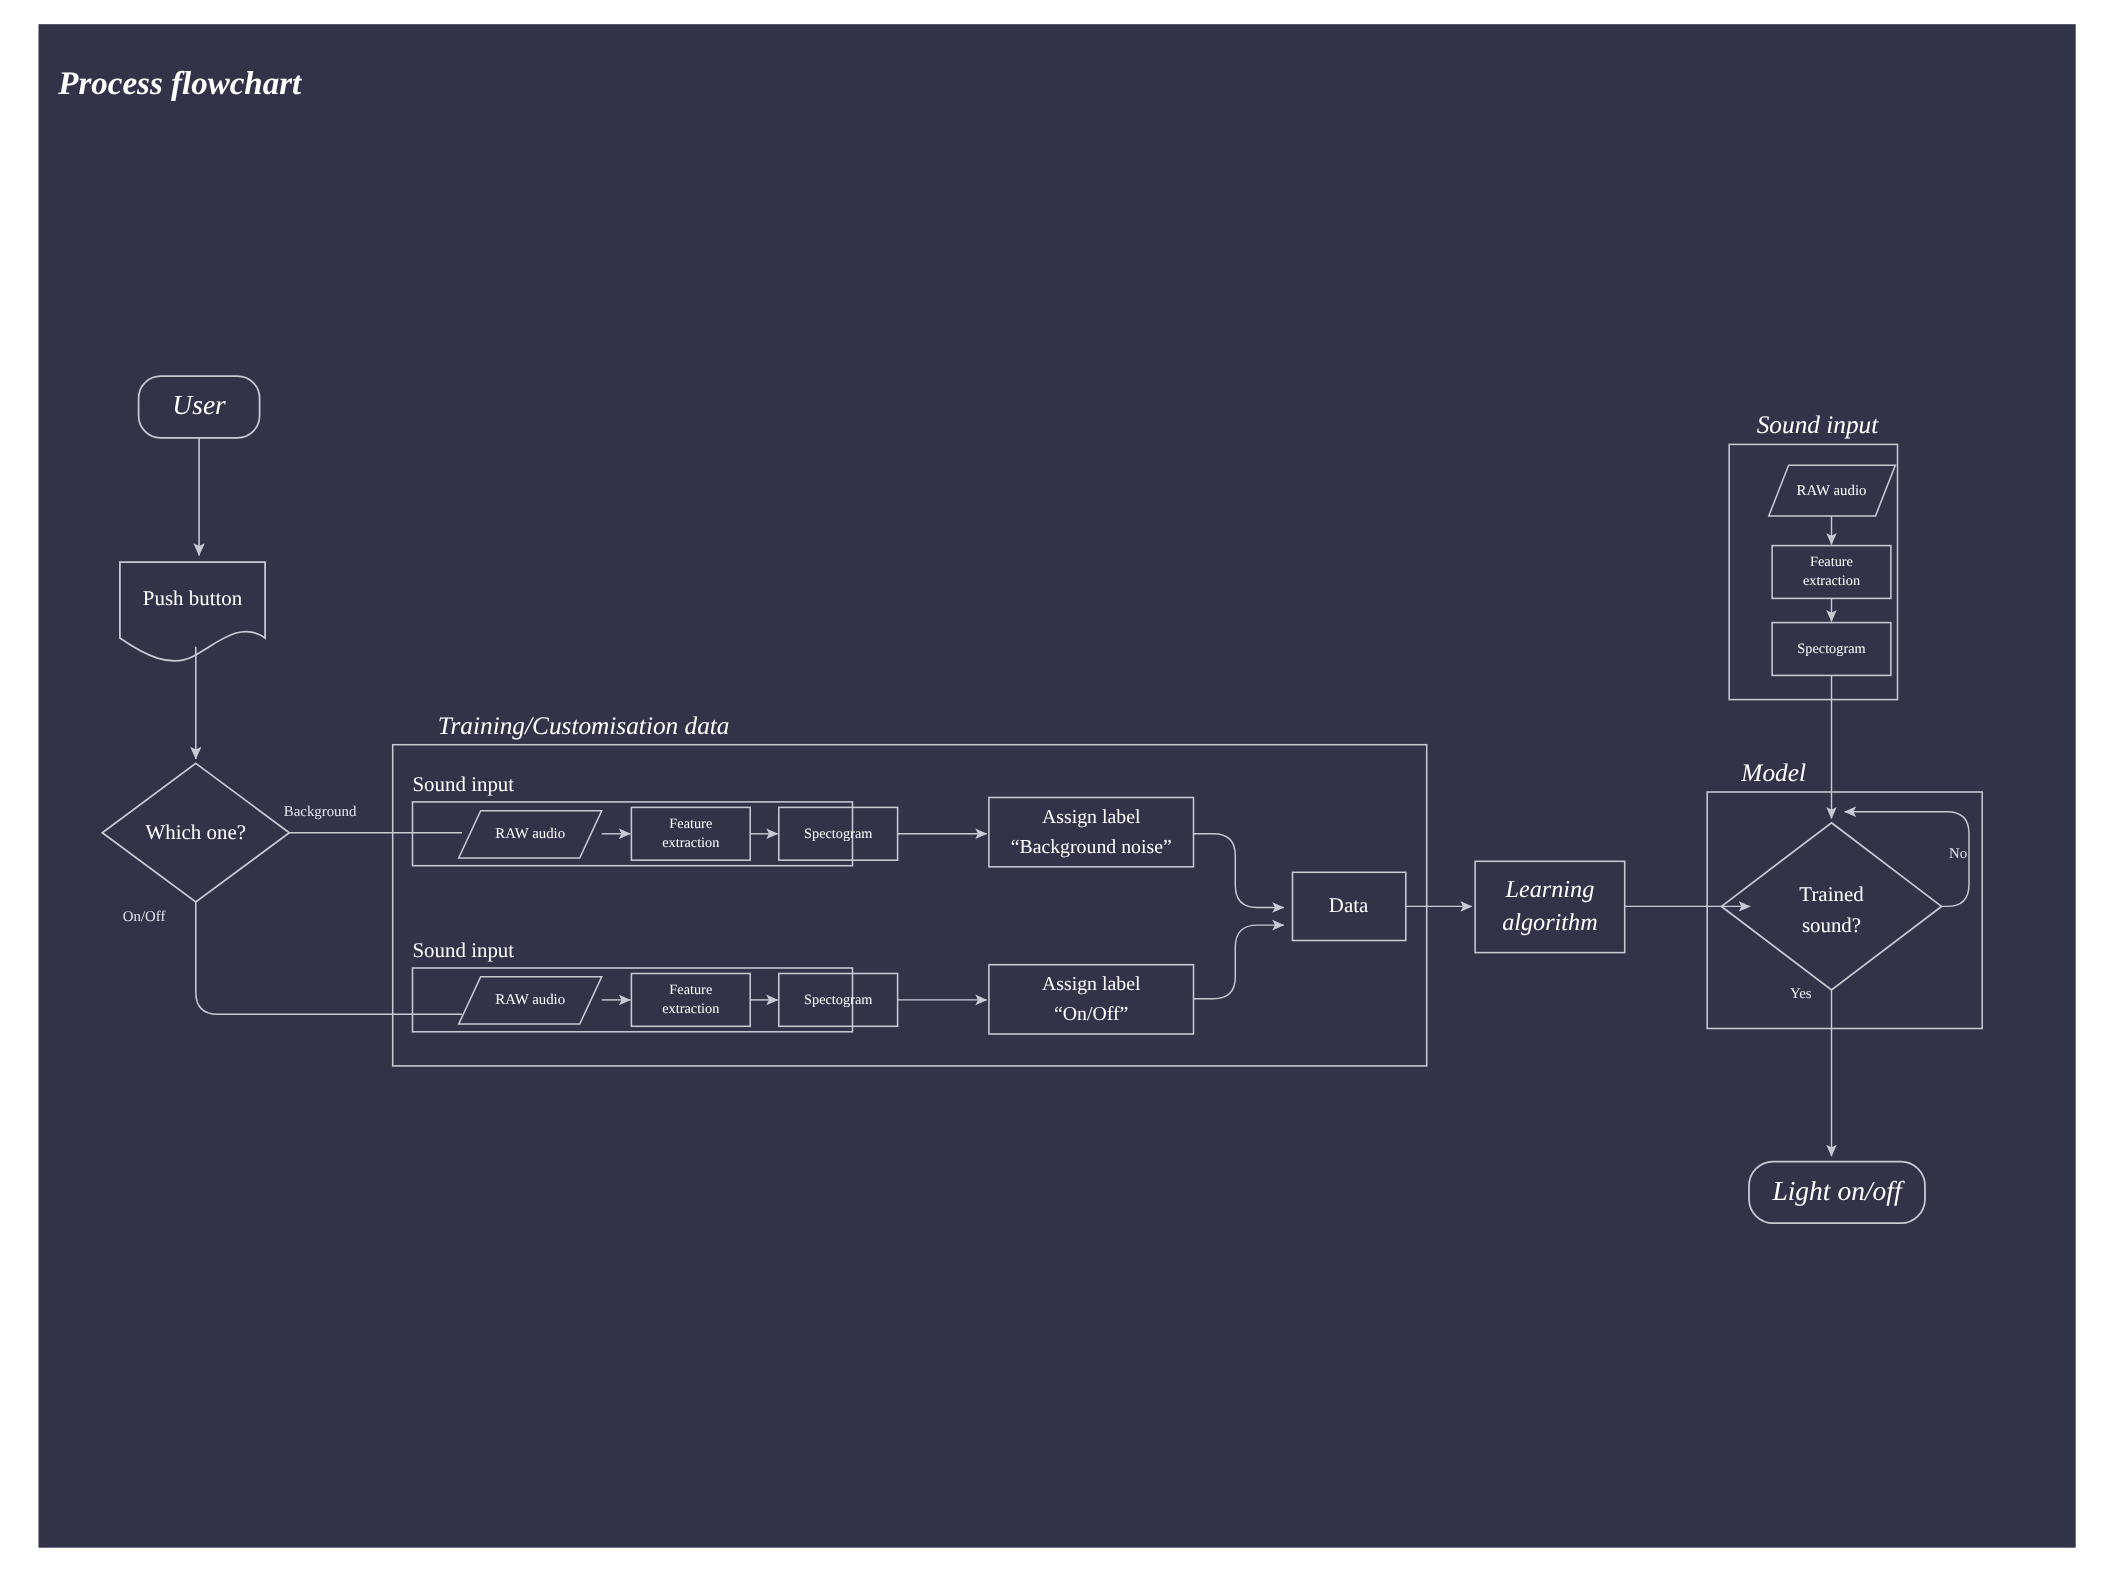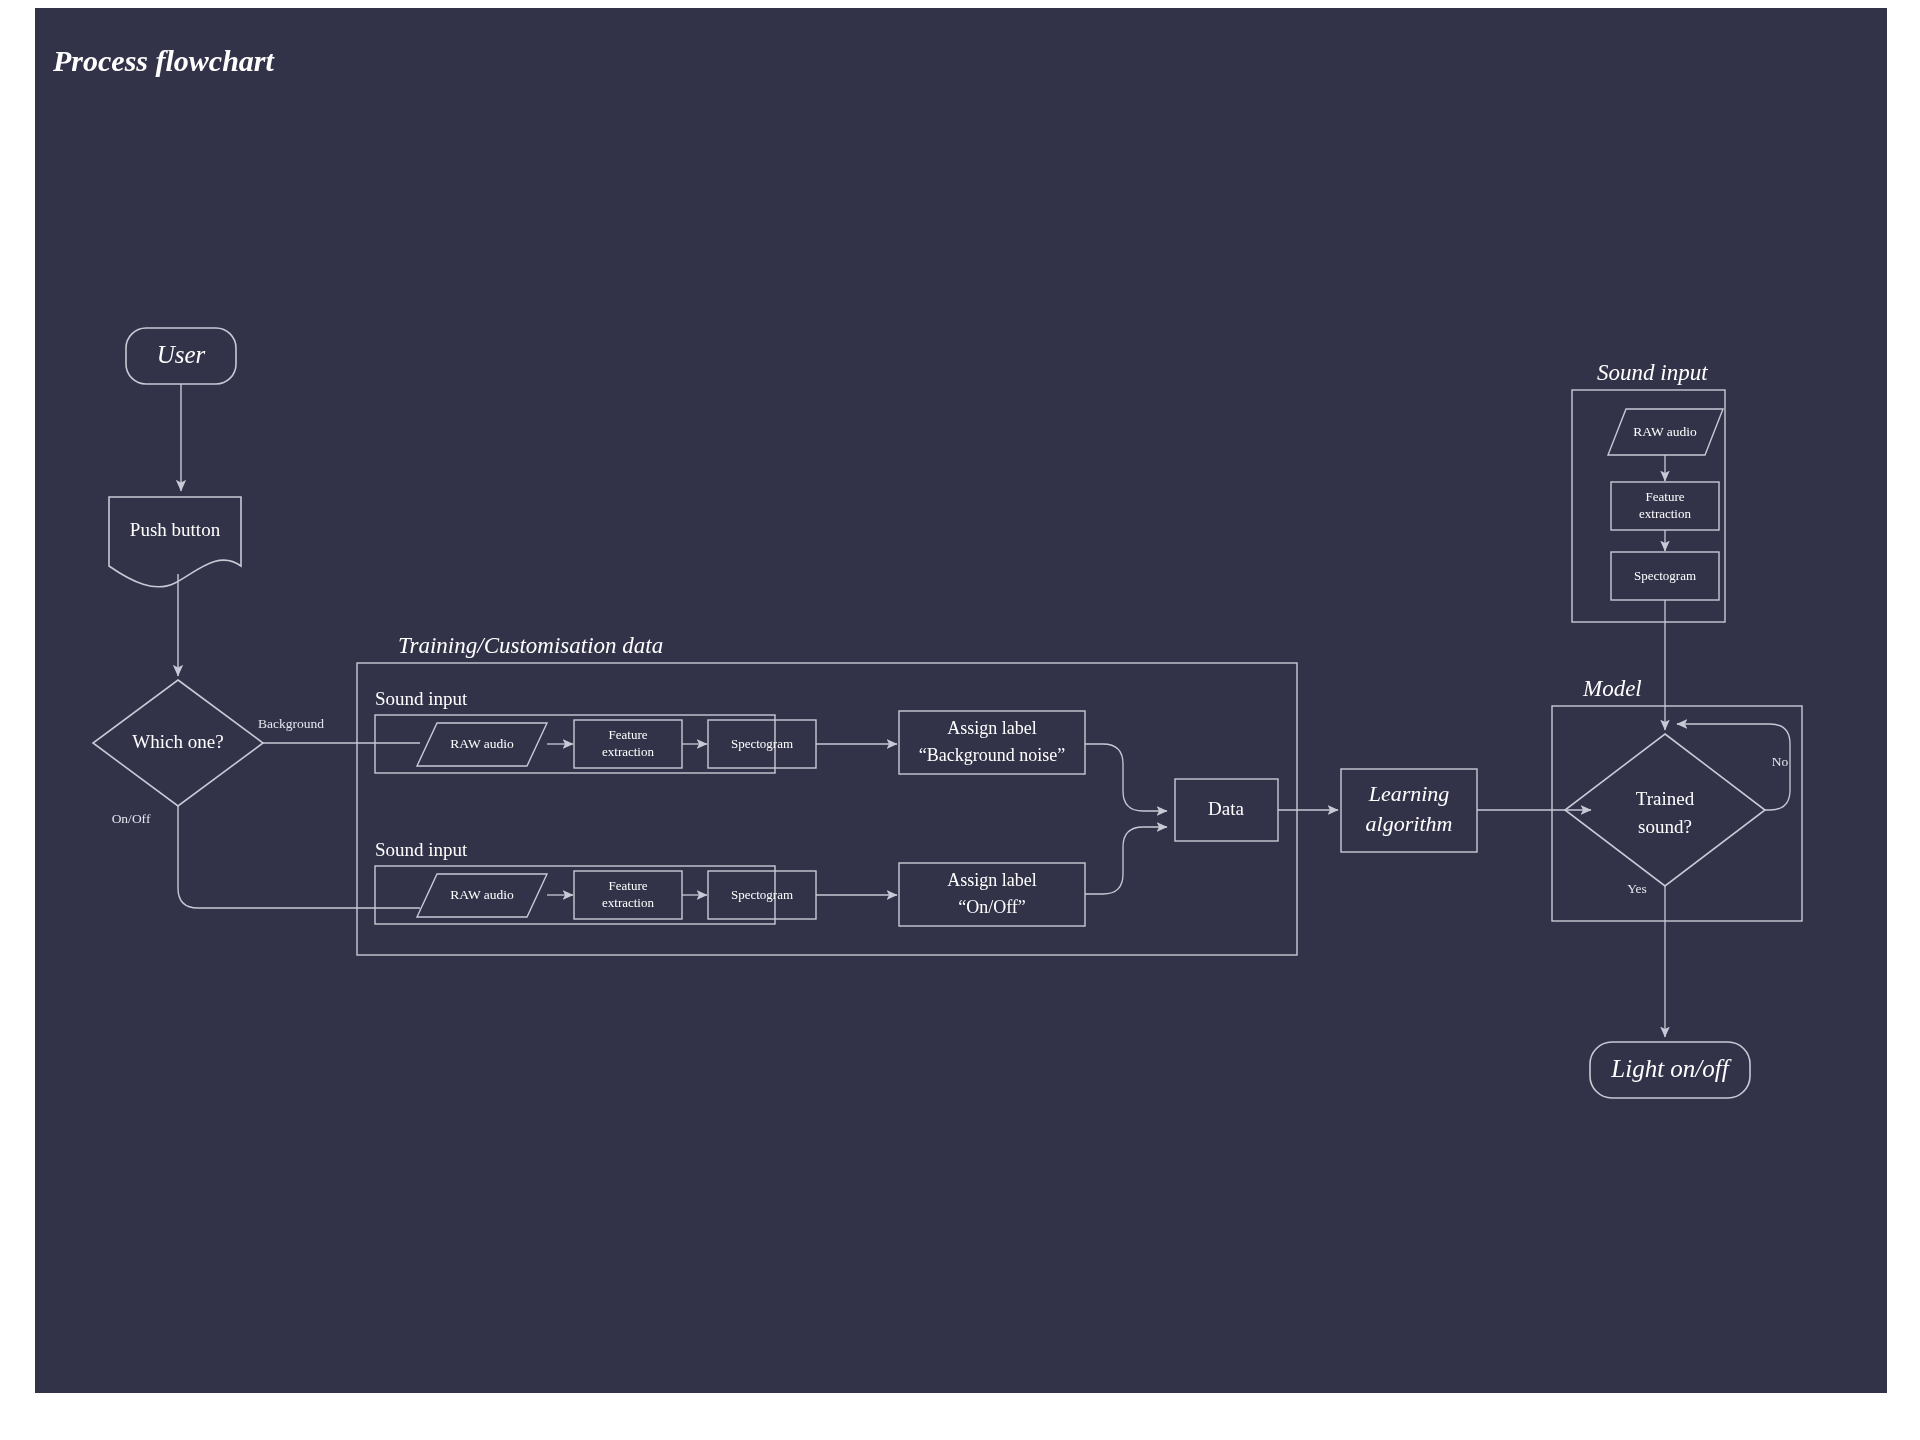--- a/index.html
+++ b/index.html
@@ -1,17 +1,17 @@
 <!DOCTYPE html>
 <html><head>
 <meta charset="utf-8">
 <style>
   html,body{margin:0;padding:0;background:#ffffff;}
   body{width:1920px;height:1440px;font-family:"Liberation Serif",serif;overflow:hidden;}
-  #canvas{position:absolute;left:35px;top:8px;width:1852px;height:1385px;background:#323349;}
+  #canvas{position:absolute;left:35px;top:22px;width:1852px;height:1385px;background:#323349;}
   #flow{position:absolute;left:0;top:0;width:1852px;height:1385px;}
   .ttl{font-family:"Liberation Serif",serif;fill:#ffffff;}
 </style>
 </head>
 <body>
 
 <div id="canvas">
 <svg id="flow" viewBox="0 0 1852 1385" xmlns="http://www.w3.org/2000/svg">
   <defs>
     <marker id="arw" markerWidth="9" markerHeight="9" refX="8" refY="4.5" orient="auto">

